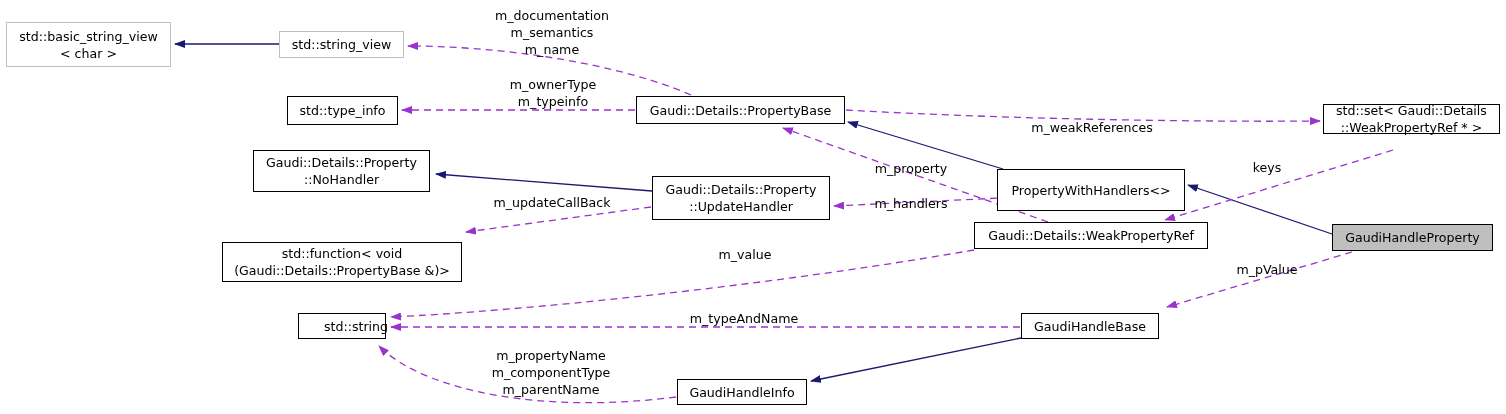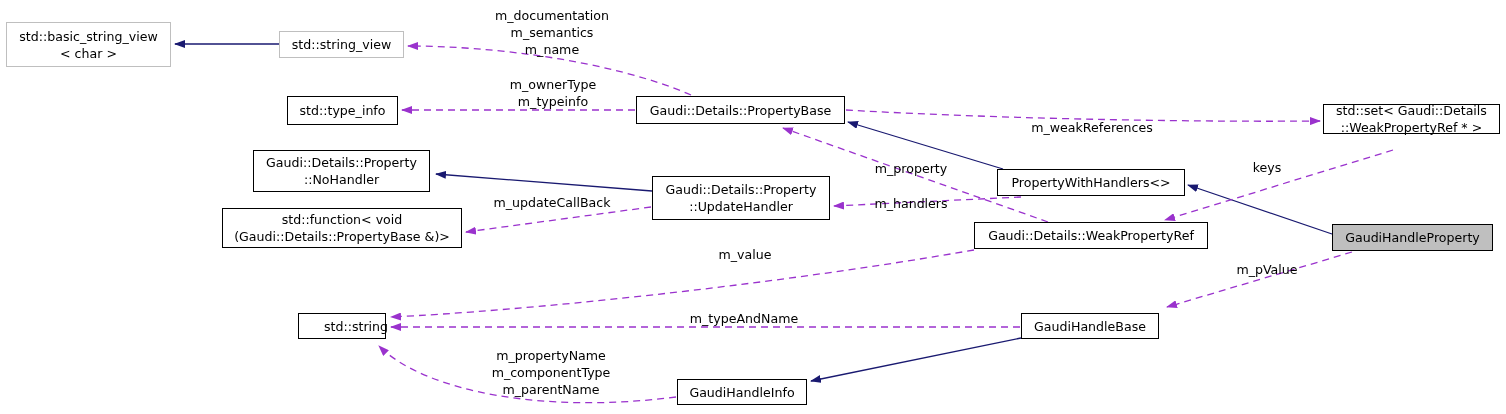--- a/index.html
+++ b/index.html
@@ -82,26 +82,26 @@
   <div class="node" style="left:253px;top:150px;width:177px;height:42px;">
     <span>Gaudi::Details::Property</span>
     <span>::NoHandler</span>
   </div>
 
   <div class="node" style="left:652px;top:176px;width:178px;height:44px;">
     <span>Gaudi::Details::Property</span>
     <span>::UpdateHandler</span>
   </div>
 
-  <div class="node" style="left:222px;top:208px;width:240px;height:40px;">
+  <div class="node" style="left:222px;top:242px;width:240px;height:40px;">
     <span>std::function&lt; void</span>
     <span>(Gaudi::Details::PropertyBase &amp;)&gt;</span>
   </div>
 
-  <div class="node" style="left:997px;top:169px;width:188px;height:27px;align-items:center;">
+  <div class="node" style="left:997px;top:169px;width:188px;height:42px;align-items:center;">
     <span>PropertyWithHandlers&lt;&gt;</span>
   </div>
 
   <div class="node" style="left:974px;top:222px;width:234px;height:27px;">
     <span>Gaudi::Details::WeakPropertyRef</span>
   </div>
 
   <div class="node" style="left:1323px;top:104px;width:177px;height:30px;">
     <span>std::set&lt; Gaudi::Details</span>
     <span>::WeakPropertyRef * &gt;</span>

